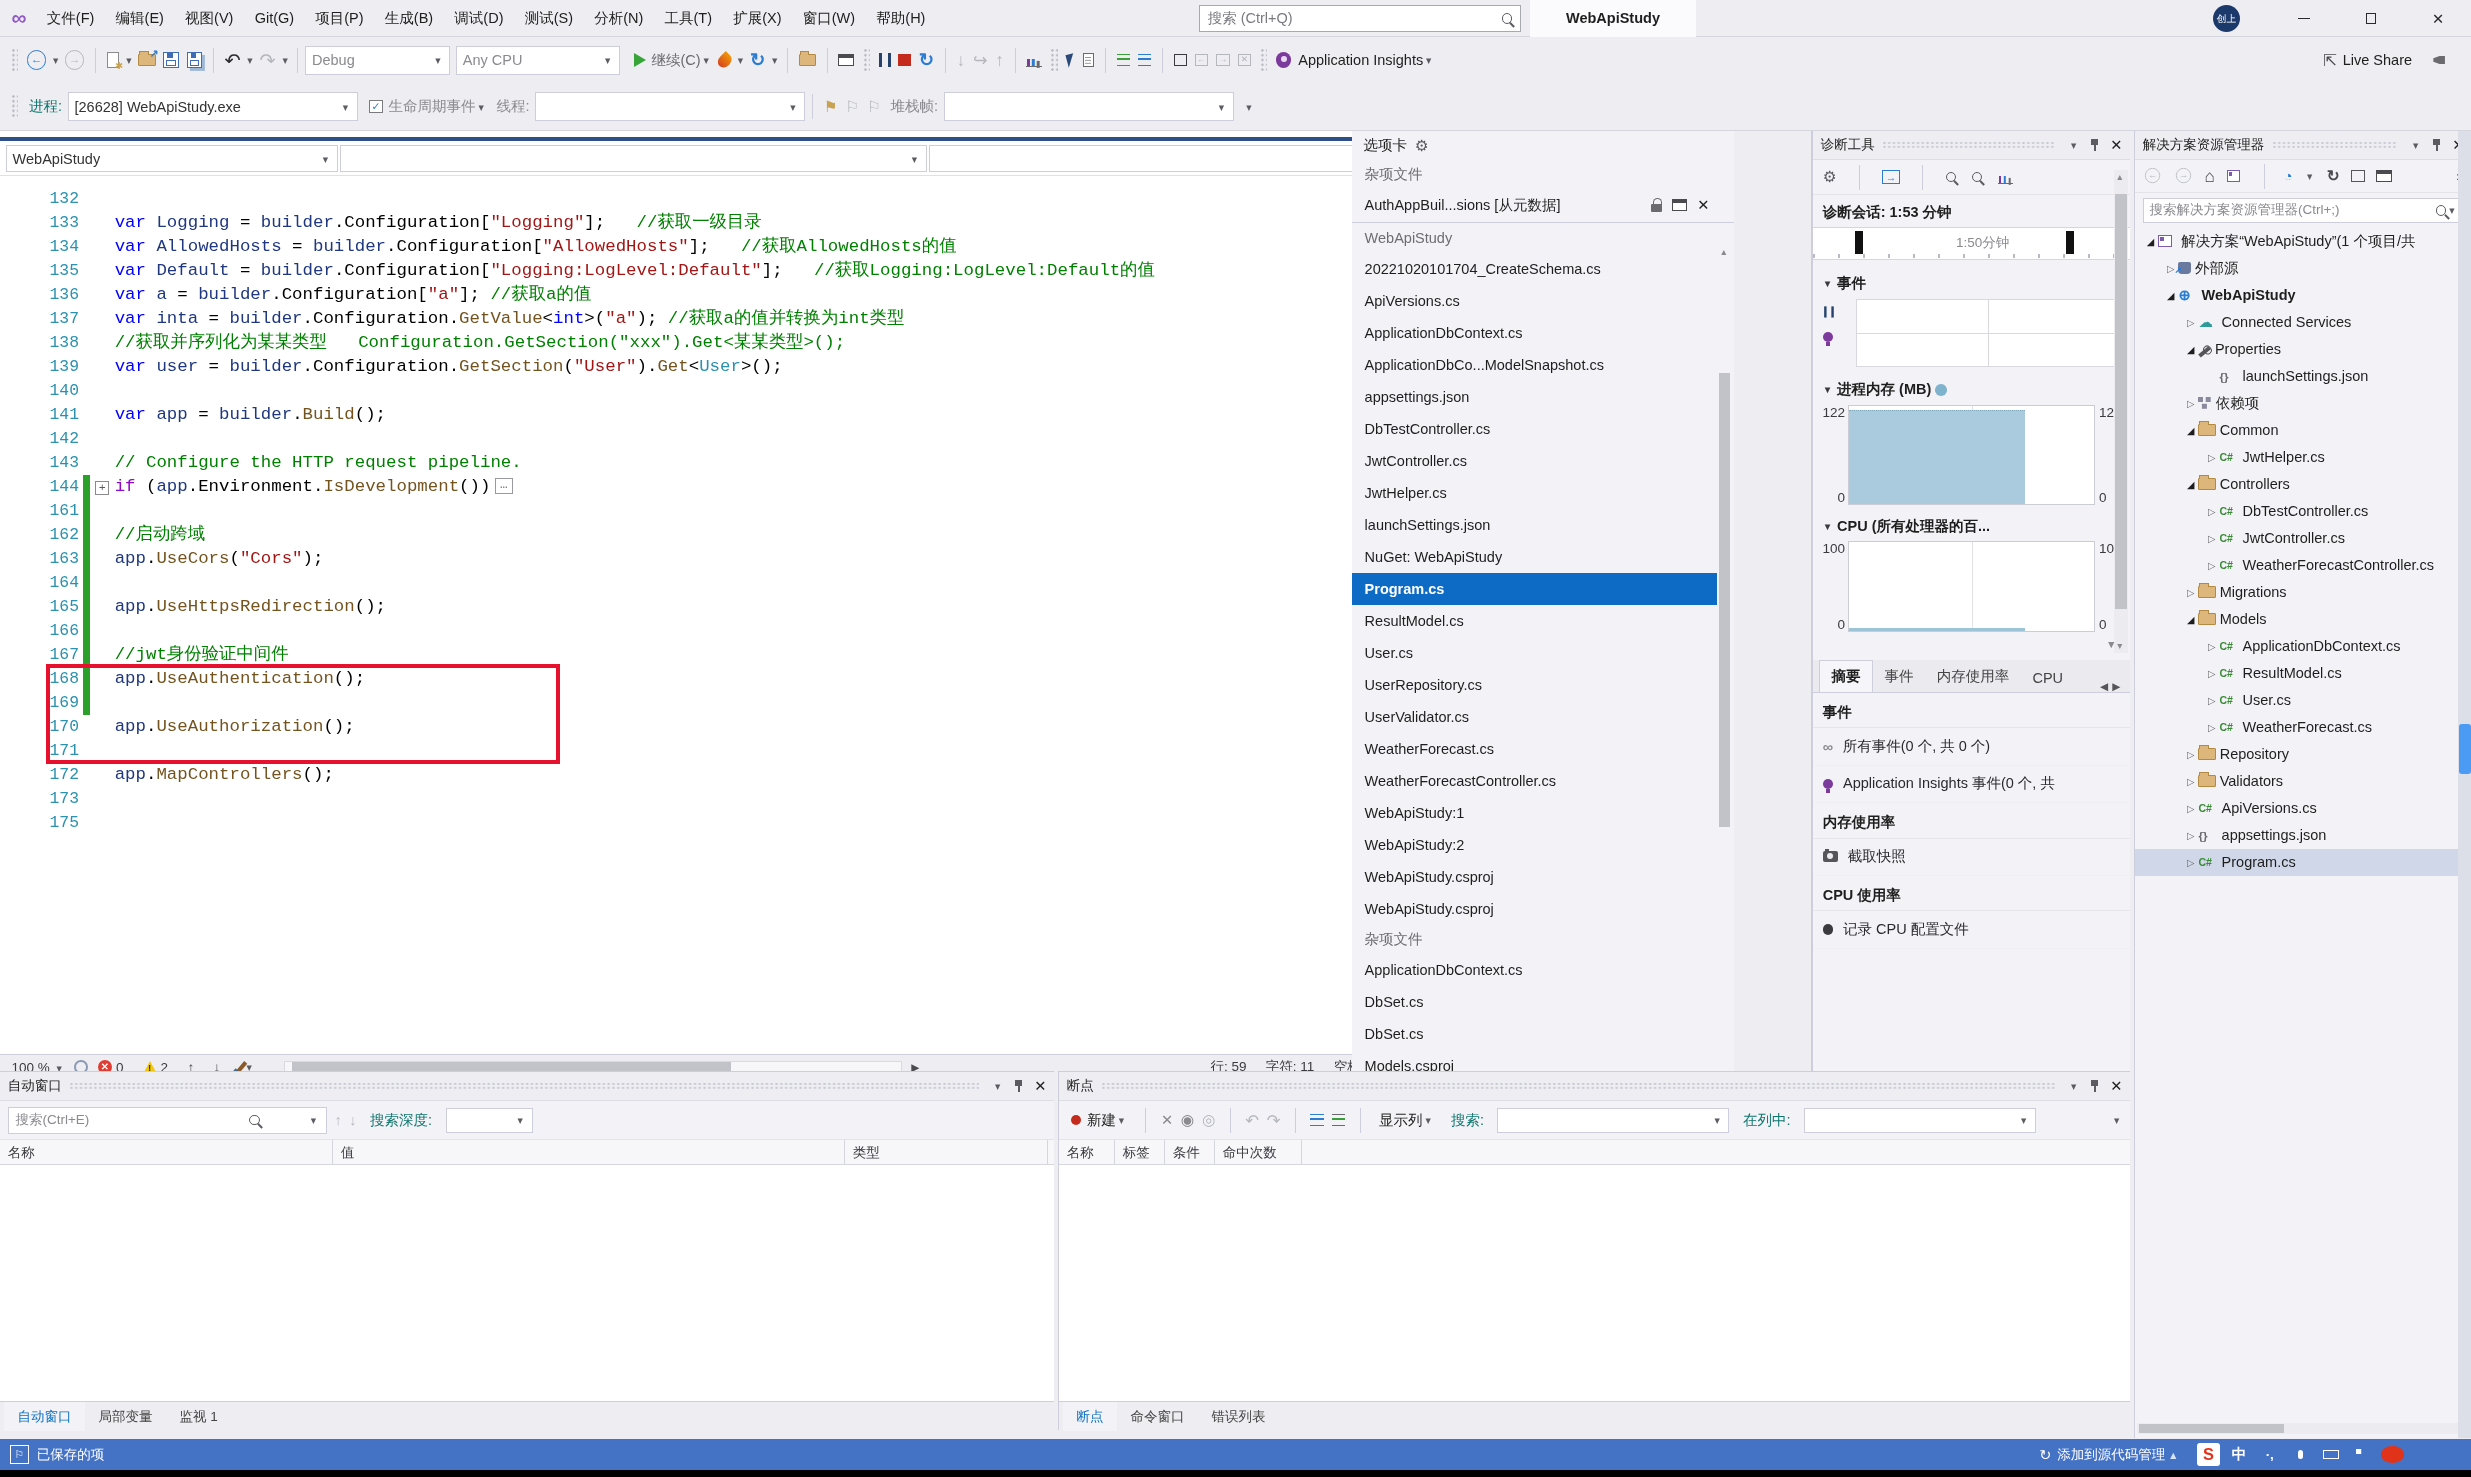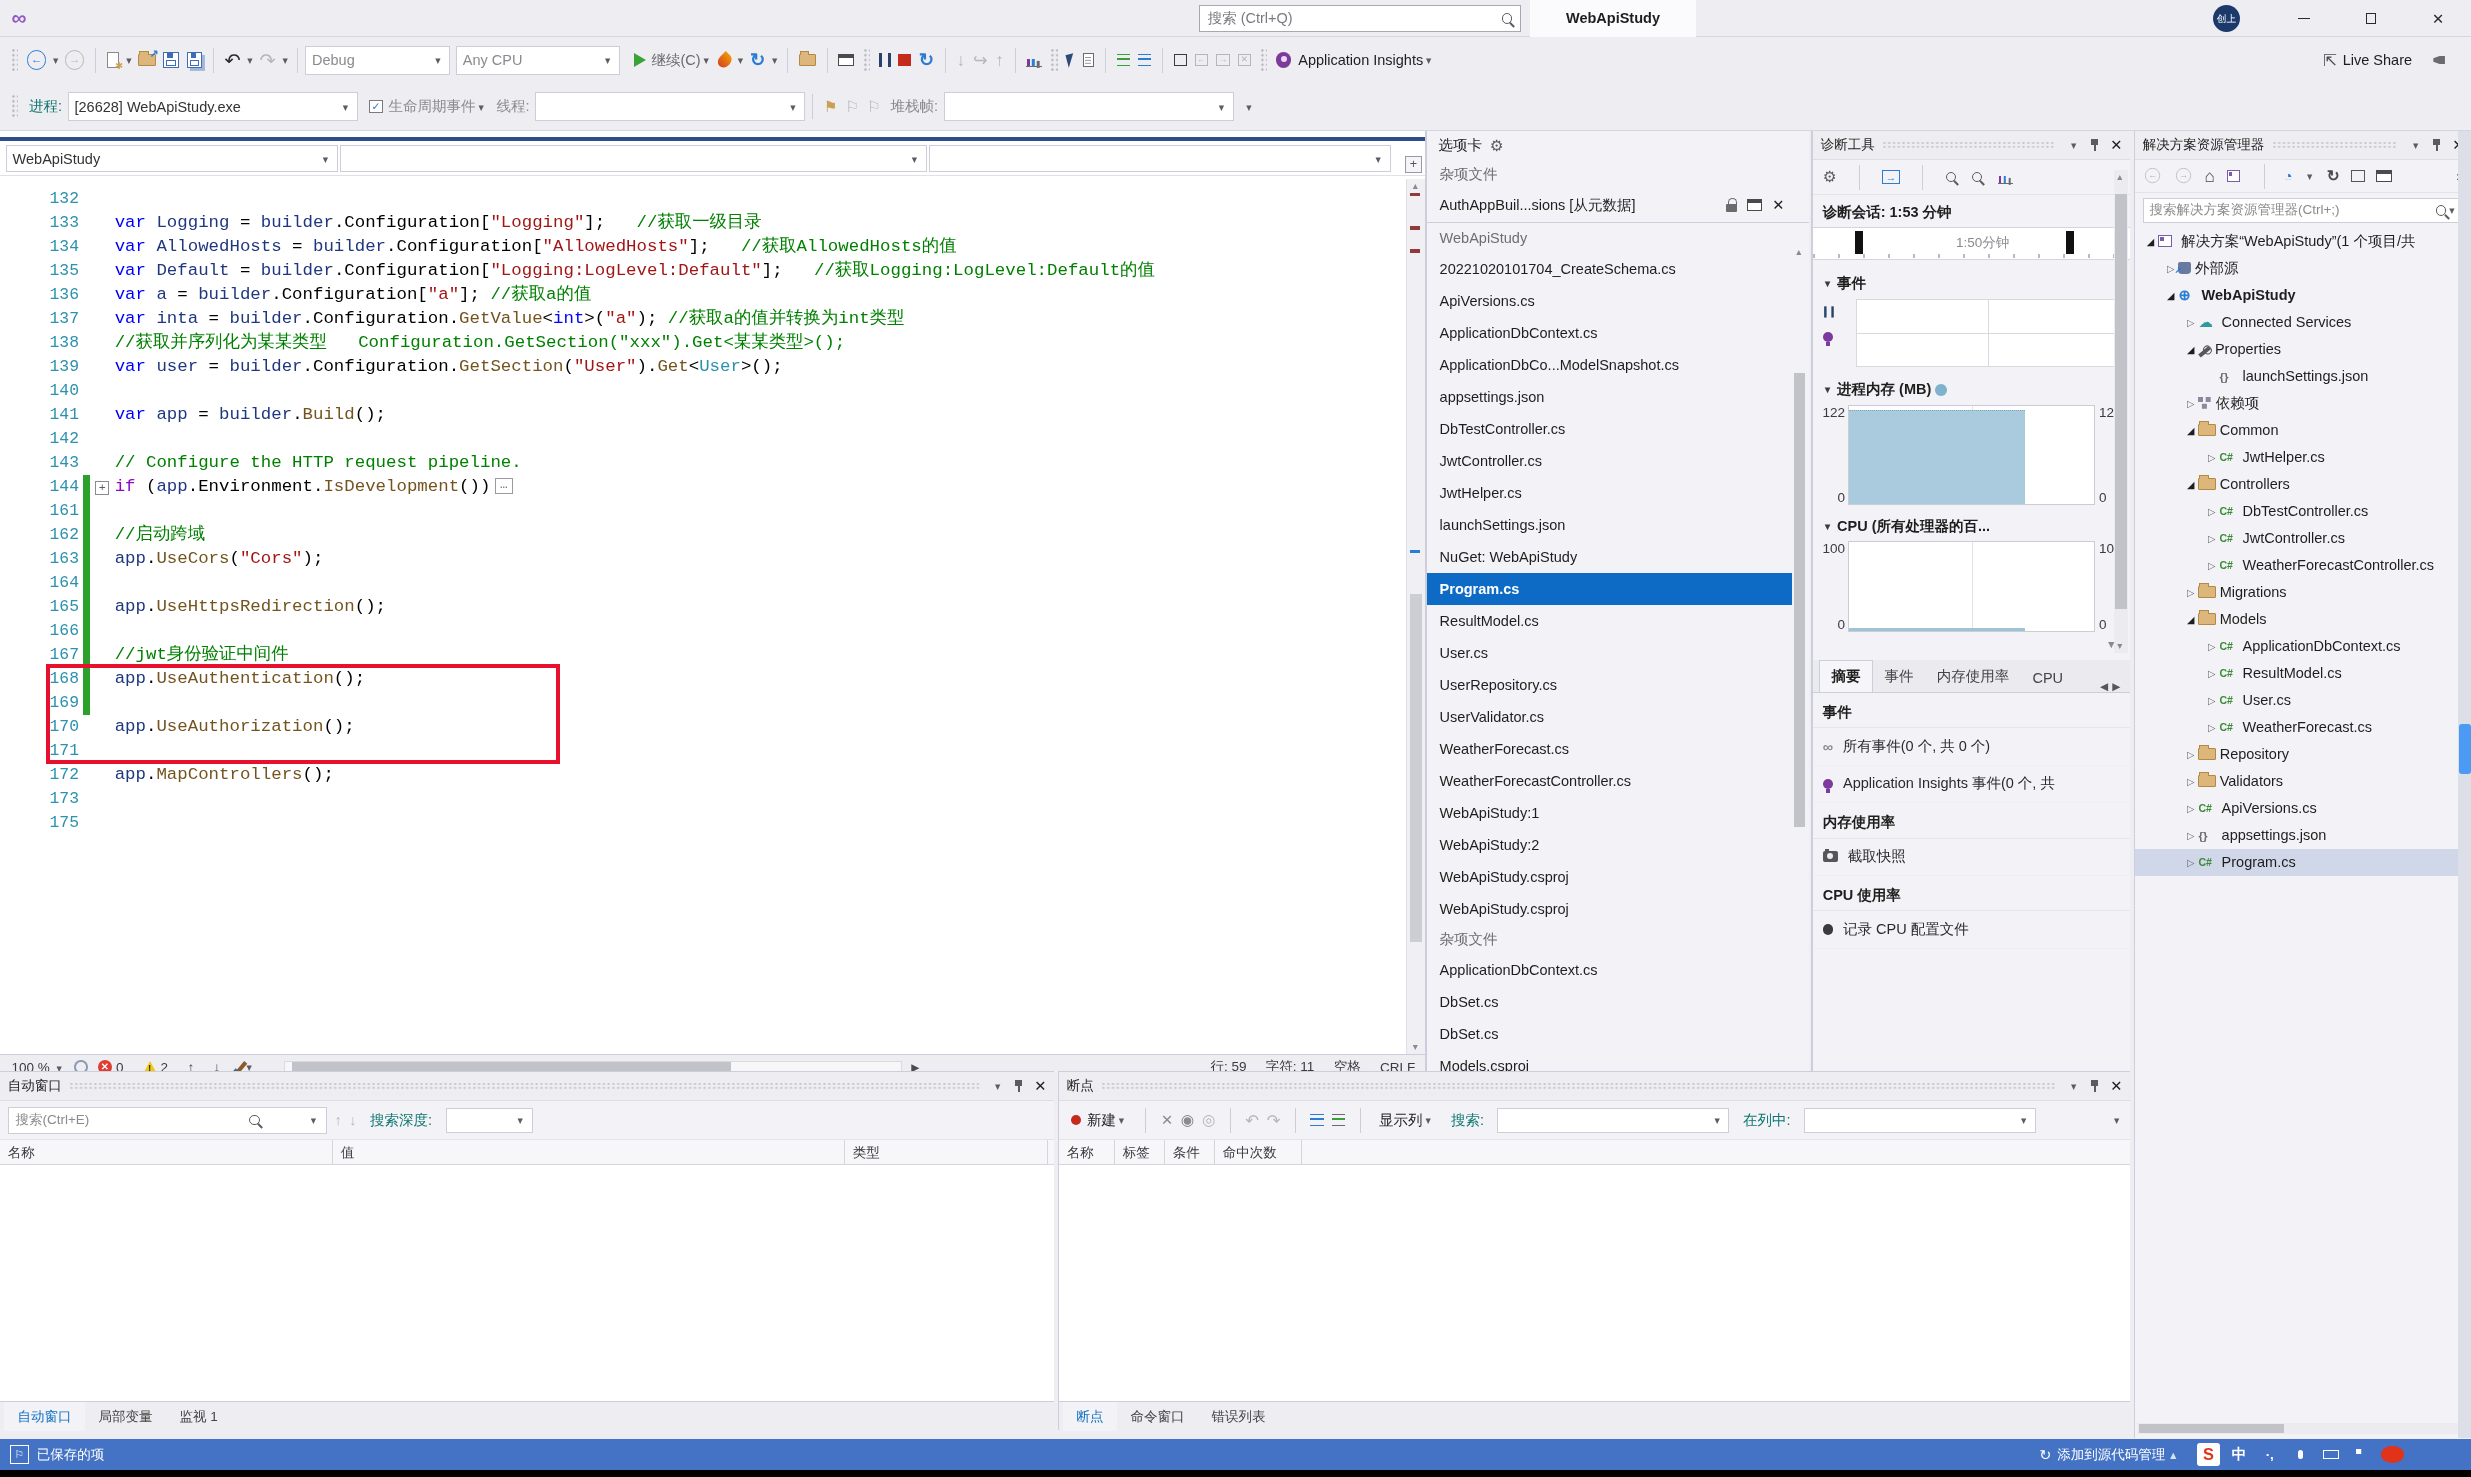--- a/index.html
+++ b/index.html
@@ -129,21 +129,21 @@
   #redbox { position:absolute; left:46px; top:485px; width:514px; height:100px; border:4.8px solid #E8112D; z-index:5; }
   #ed-vscroll { position:absolute; left:1406px; top:48px; width:19.3px; height:875px; background:#F0F0F4; border-left:1px solid #E0E0E6; }
   .vmark { position:absolute; left:2.9px; width:9.7px; height:3.9px; }
   #ed-vthumb { position:absolute; left:2.9px; top:415px; width:12.6px; height:348px; background:#CDCDD4; }
   #ed-status { position:absolute; left:0; top:923px; width:1425px; height:25px; background:#EEEEF2; border-top:1px solid #CCCEDB; display:flex; align-items:center; font-size:13.5px; color:#3A3A3F; }
   #hscroll { position:relative; width:618px; height:11.6px; background:#F7F7FA; border:1px solid #DADAE0; margin-left:19.3px; }
   #hthumb { position:absolute; left:7.7px; top:0; width:439px; height:9.7px; background:#C2C3C9; }
   .edst { margin:0 9.7px; flex:none; }
 
   
-  #tabwell { position:absolute; left:1427px; top:0; width:382px; height:948px; background:#F3F3F7; overflow:hidden; }
+  #tabwell { position:absolute; left:1352px; top:0; width:382px; height:948px; background:#F3F3F7; overflow:hidden; }
   #tabwell .hdr { height:29px; display:flex; align-items:center; padding:0 11.6px; font-size:14.5px; }
   .tw-group { height:29px; line-height:29px; padding-left:12.6px; color:#6D6D72; }
   .tw-item { height:32px; line-height:32px; padding-left:12.6px; color:#1E1E1E; display:flex; align-items:center; width:365px; }
   .tw-item.active { background:#0E6BC5; color:#fff; font-weight:bold; }
   .tw-item .ric { margin-left:auto; display:flex; align-items:center; gap:9.7px; padding-right:7.7px; }
   .tw-sep { height:1px; background:#CCCEDB; margin:1px 0; }
   #tw-scroll { position:absolute; right:1.9px; top:116px; width:13.5px; height:830px; }
   #tw-thumb { position:absolute; left:0; top:126px; width:11.6px; height:454px; background:#C2C3C9; }
 
   
@@ -216,20 +216,35 @@
 
   
   #edge-strip { position:absolute; left:2458px; top:0; width:13.5px; height:1307px; background:#DDDFE8; }
   #edge-thumb { position:absolute; left:1px; top:593px; width:11.6px; height:50px; background:#4B9BF5; border-radius:2.9px; }
 </style>
 </head>
 <body>
 
 <div id="titlebar">
   <span class="ic i-vslogo" style="margin:0 9.7px 0 11.6px;">∞</span>
+  <div id="menu-list" class="row">
+      <span class="menu-item">文件(F)</span>
+      <span class="menu-item">编辑(E)</span>
+      <span class="menu-item">视图(V)</span>
+      <span class="menu-item">Git(G)</span>
+      <span class="menu-item">项目(P)</span>
+      <span class="menu-item">生成(B)</span>
+      <span class="menu-item">调试(D)</span>
+      <span class="menu-item">测试(S)</span>
+      <span class="menu-item">分析(N)</span>
+      <span class="menu-item">工具(T)</span>
+      <span class="menu-item">扩展(X)</span>
+      <span class="menu-item">窗口(W)</span>
+      <span class="menu-item">帮助(H)</span>
+    </div>
   <div id="qsearch">
     <span>搜索 (Ctrl+Q)</span>
     <span class="ic i-search" style="margin-left:auto;"></span>
   </div>
   <div id="apptitle">WebApiStudy</div>
   <div id="avatar">创上</div>
   <div class="winbtn" style="left:2282px;">
       <span class="ic i-min"></span>
     </div>
   <div class="winbtn" style="left:2349px;">

